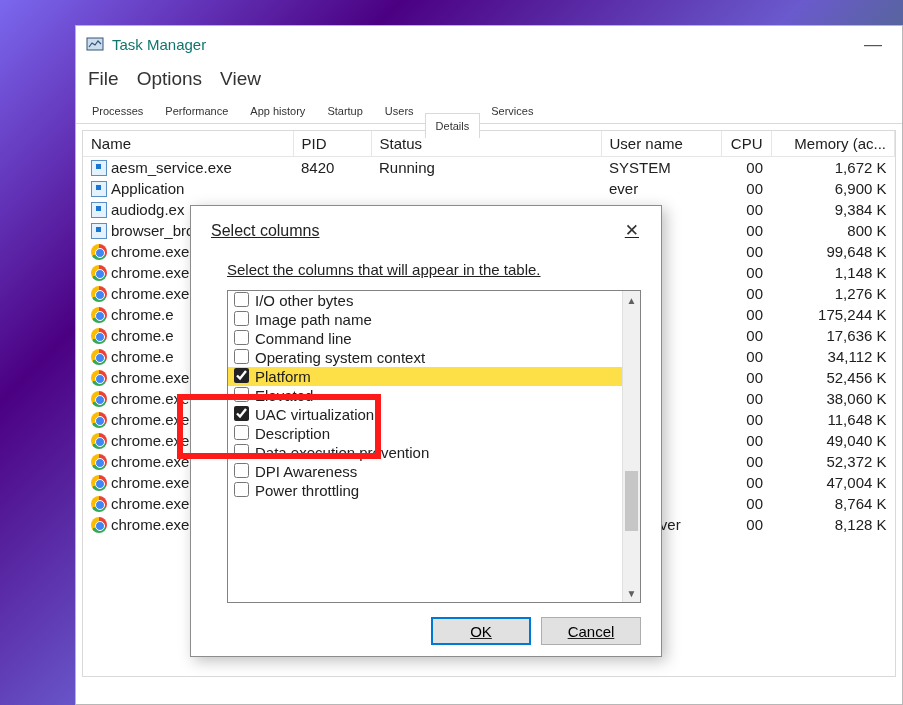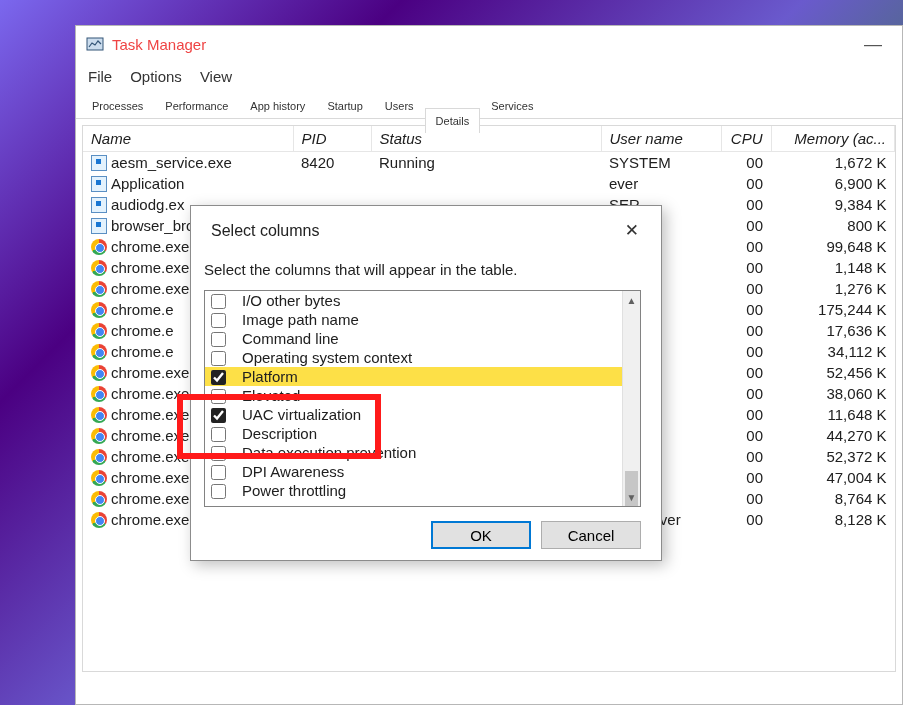--- a/index.html
+++ b/index.html
@@ -27,28 +27,28 @@
     align-items: center;
     height: 36px;
     padding: 0 10px;
     background: #fff;
     border-bottom: none;
   }
   .titlebar .icon {
     width: 18px; height: 18px; margin-right: 8px;
     display:inline-flex;align-items:center;justify-content:center;
   }
-  .titlebar .title { font-size: 15px; color: #ef4444; }
+  .titlebar .title { font-size: 15px; color: #0f766e; }
   .titlebar .spacer { flex:1; }
   .titlebar .min { font-size: 18px; color:#555; padding:0 10px;}
   .menubar {
     display: flex;
     gap: 18px;
     padding: 6px 12px 8px 12px;
-    font-size: 15px;
+    font-size: 19px;
     color: #333;
   }
   .menubar span { cursor: default; }
   .tabs {
     display: flex;
     padding-left: 5px;
     border-bottom: 1px solid #d9d9d9;
     font-size: 11px;
     color: #333;
     align-items: flex-end;
@@ -81,21 +81,20 @@
     font-size: 15px;
   }
   th {
     text-align: left;
     font-weight: 400;
     padding: 4px 8px;
     border-right: 1px solid #e6e6e6;
     border-bottom: 1px solid #e6e6e6;
     background: #fff;
     white-space: nowrap;
-    font-style: italic;
   }
   th.right, td.right { text-align: right; }
   td {
     padding: 2px 8px;
     white-space: nowrap;
   }
   .proc-icon {
     display: inline-block;
     width: 16px; height: 16px;
     vertical-align: -3px;
@@ -118,54 +117,55 @@
   .proc-icon.chrome::after {
     content:""; position:absolute; left:4px; top:4px; width:8px; height:8px;
     background:#4285f4; border-radius:50%; border:1.5px solid #fff;
   }
   
   .dialog {
     position: absolute;
     left: 190px;
     top: 205px;
     width: 472px;
-    height: 356px;
+    height: 452px;
     background: #fff;
     border: 1px solid #8c8c8c;
     box-shadow: 4px 4px 14px rgba(0,0,0,0.25);
+    text-decoration: underline;
   }
   .dialog-titlebar {
     display:flex; align-items:center;
     padding: 10px 14px 6px 20px;
     font-size:16px;
     color:#222;
   }
   .dialog-titlebar .spacer{flex:1;}
   .dialog-close { font-size:17px; color:#333; padding:4px 8px; }
   .dialog-body {
-    padding: 10px 20px 12px 13px;
+    padding: 10px 20px 12px 36px;
     display:flex; flex-direction:column;
     height: calc(100% - 44px);
   }
   .dialog-instr { font-size:15px; color:#222; margin-bottom:12px;}
   .dialog-list {
     flex:1;
     border:1px solid #828282;
     overflow:hidden;
     position:relative;
   }
   .dialog-list-inner {
     position:absolute; left:0; top:0; right:18px; bottom:0;
     overflow:hidden;
   }
   .column-item {
-    display:flex; align-items:flex-end;
+    display:flex; align-items:flex-start;
     padding: 1px 6px;
     font-size:15px;
-    gap:16px;
+    gap:6px;
   }
   .column-item.sel { background:#fde047; }
   .column-item input[type=checkbox]{
     width:15px;height:15px; accent-color:#222;
   }
   .dialog-list .scrollbar {
     position:absolute; right:0; top:0; bottom:0; width:18px;
     background:#f0f0f0; border-left:1px solid #e0e0e0;
   }
   .dialog-list .scrollbar .arrow {
@@ -353,21 +353,21 @@
               <td>ever</td>
               <td class="right">00</td>
               <td class="right">11,648 K</td>
             </tr>
             <tr>
               <td><span class="proc-icon chrome"></span><span>chrome.exe</span></td>
               <td></td>
               <td></td>
               <td>ever</td>
               <td class="right">00</td>
-              <td class="right">44,270 K</td>
+              <td class="right">49,040 K</td>
             </tr>
             <tr>
               <td><span class="proc-icon chrome"></span><span>chrome.exe</span></td>
               <td></td>
               <td></td>
               <td>ever</td>
               <td class="right">00</td>
               <td class="right">52,372 K</td>
             </tr>
             <tr>

